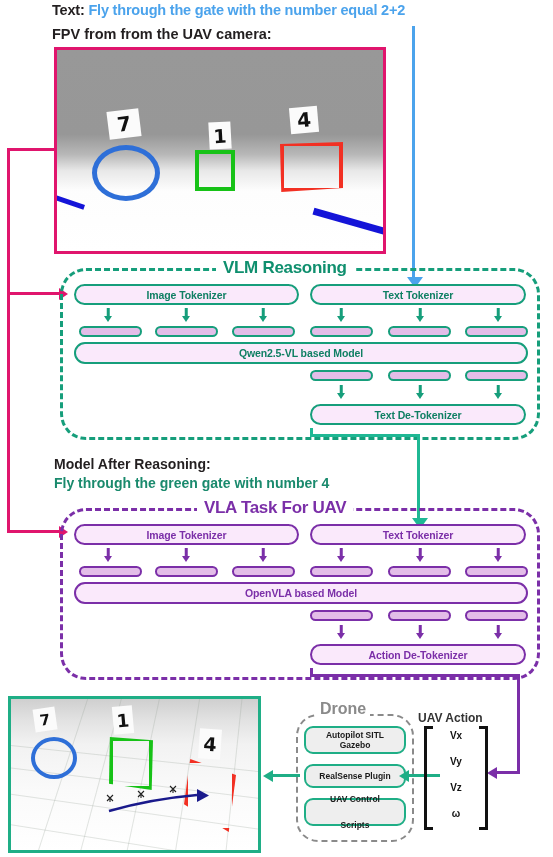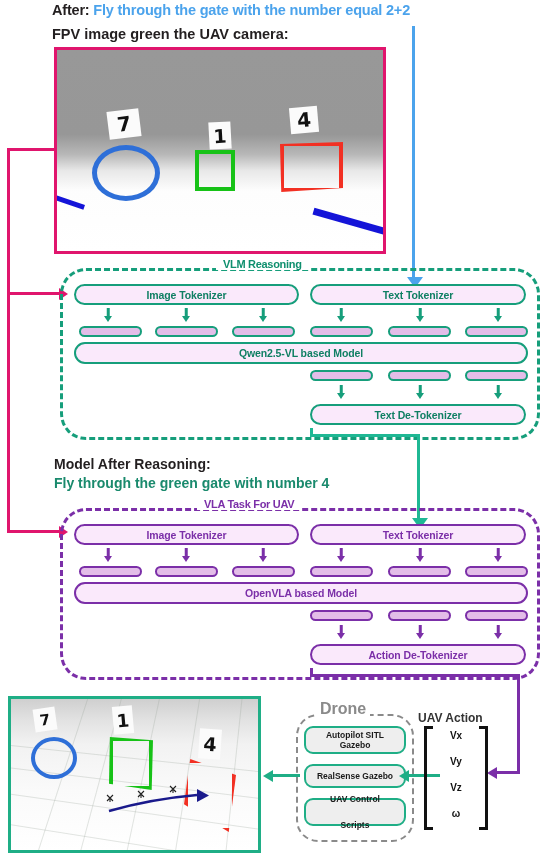--- a/index.html
+++ b/index.html
@@ -43,21 +43,21 @@
   .dn i{position:absolute;left:50%;top:0;width:2.5px;height:9px;transform:translateX(-50%);display:block;}
   .dn b{position:absolute;left:50%;top:8px;width:0;height:0;transform:translateX(-50%);
         border-left:4.5px solid transparent;border-right:4.5px solid transparent;display:block;}
   .dn.teal i{background:#169e7b;} .dn.teal b{border-top:6px solid #169e7b;}
   .dn.purple i{background:#7b2fa8;} .dn.purple b{border-top:6px solid #7b2fa8;}
 
   
   .dashed-box{position:absolute;box-sizing:border-box;border-radius:26px;background:transparent;}
   .dashed-box.teal{border:3px dashed #169e7b;}
   .dashed-box.purple{border:3px dashed #7b2fa8;}
-  .sec-title{position:absolute;background:#ffffff;padding:0 7px;font-size:11px;font-weight:800;letter-spacing:-0.3px;white-space:nowrap;}
+  .sec-title{position:absolute;background:#ffffff;padding:0 7px;font-size:17px;font-weight:800;letter-spacing:-0.3px;white-space:nowrap;}
   .sec-title.teal{color:#0f8f6e;}
   .sec-title.purple{color:#7b2fa8;}
 
   
   .ln{position:absolute;}
   .pk{background:#e0156d;}
   .bl{background:#4ba3ec;}
   .gr{background:#1fb894;}
   .pp{background:#7b2fa8;}
   .tri{position:absolute;width:0;height:0;}
@@ -84,24 +84,24 @@
   #matrix{left:424px;top:726px;width:64px;height:104px;}
   .brk{position:absolute;top:0;width:9px;height:104px;box-sizing:border-box;border-top:3px solid #111;border-bottom:3px solid #111;}
   .brk.l{left:0;border-left:3px solid #111;}
   .brk.r{right:0;border-right:3px solid #111;}
   .mrow{position:absolute;left:0;width:64px;text-align:center;font-size:10px;font-weight:800;color:#111;}
 </style>
 </head>
 <body>
 
 <div class="abs" id="prompt-line">
-  <span class="human">After:</span>
+  <span class="human">Text:</span>
   <span class="cmd">Fly through the gate with the number equal 2+2</span>
 </div>
-<div class="abs" id="fpv-caption">FPV image green the UAV camera:</div>
+<div class="abs" id="fpv-caption">FPV from from the UAV camera:</div>
 
 <div class="abs" id="fpv-frame">
   <div class="sky"></div>
 
   <div class="tag" style="left:51px;top:60px;width:32px;height:28px;font-size:20px;transform:rotate(-7deg);">7</div>
   <div class="blue-circle" style="left:35px;top:95px;width:58px;height:46px;"></div>
 
   <div class="tag" style="left:152px;top:72px;width:22px;height:27px;font-size:19px;transform:rotate(-3deg);">1</div>
   <div class="green-sq" style="left:138px;top:100px;width:32px;height:33px;"></div>
 
@@ -287,21 +287,21 @@
 </div>
 
 <div class="abs" id="drone-group"></div>
 <div class="abs" id="drone-title">Drone</div>
 
 <div class="drone-item" style="left:304px;top:726px;width:102px;height:28px;flex-direction:column;">
   <span>Autopilot SITL</span>
   <span>Gazebo</span>
 </div>
 <div class="drone-item" style="left:304px;top:764px;width:102px;height:24px;">
-  <span>RealSense Gazebo</span>
+  <span>RealSense Plugin</span>
 </div>
 <div class="drone-item" style="left:304px;top:798px;width:102px;height:28px;flex-direction:column;gap:16px;">
   <span>UAV Control</span>
   <span>Scripts</span>
 </div>
 
 <div class="ln abs" style="left:408px;top:774px;width:32px;height:3px;background:#1fae86;"></div>
 <div class="tri abs" style="left:399px;top:769.5px;border-top:6px solid transparent;border-bottom:6px solid transparent;border-right:10px solid #1fae86;"></div>
 
 <div class="ln abs" style="left:272px;top:774px;width:28px;height:3px;background:#1fae86;"></div>

